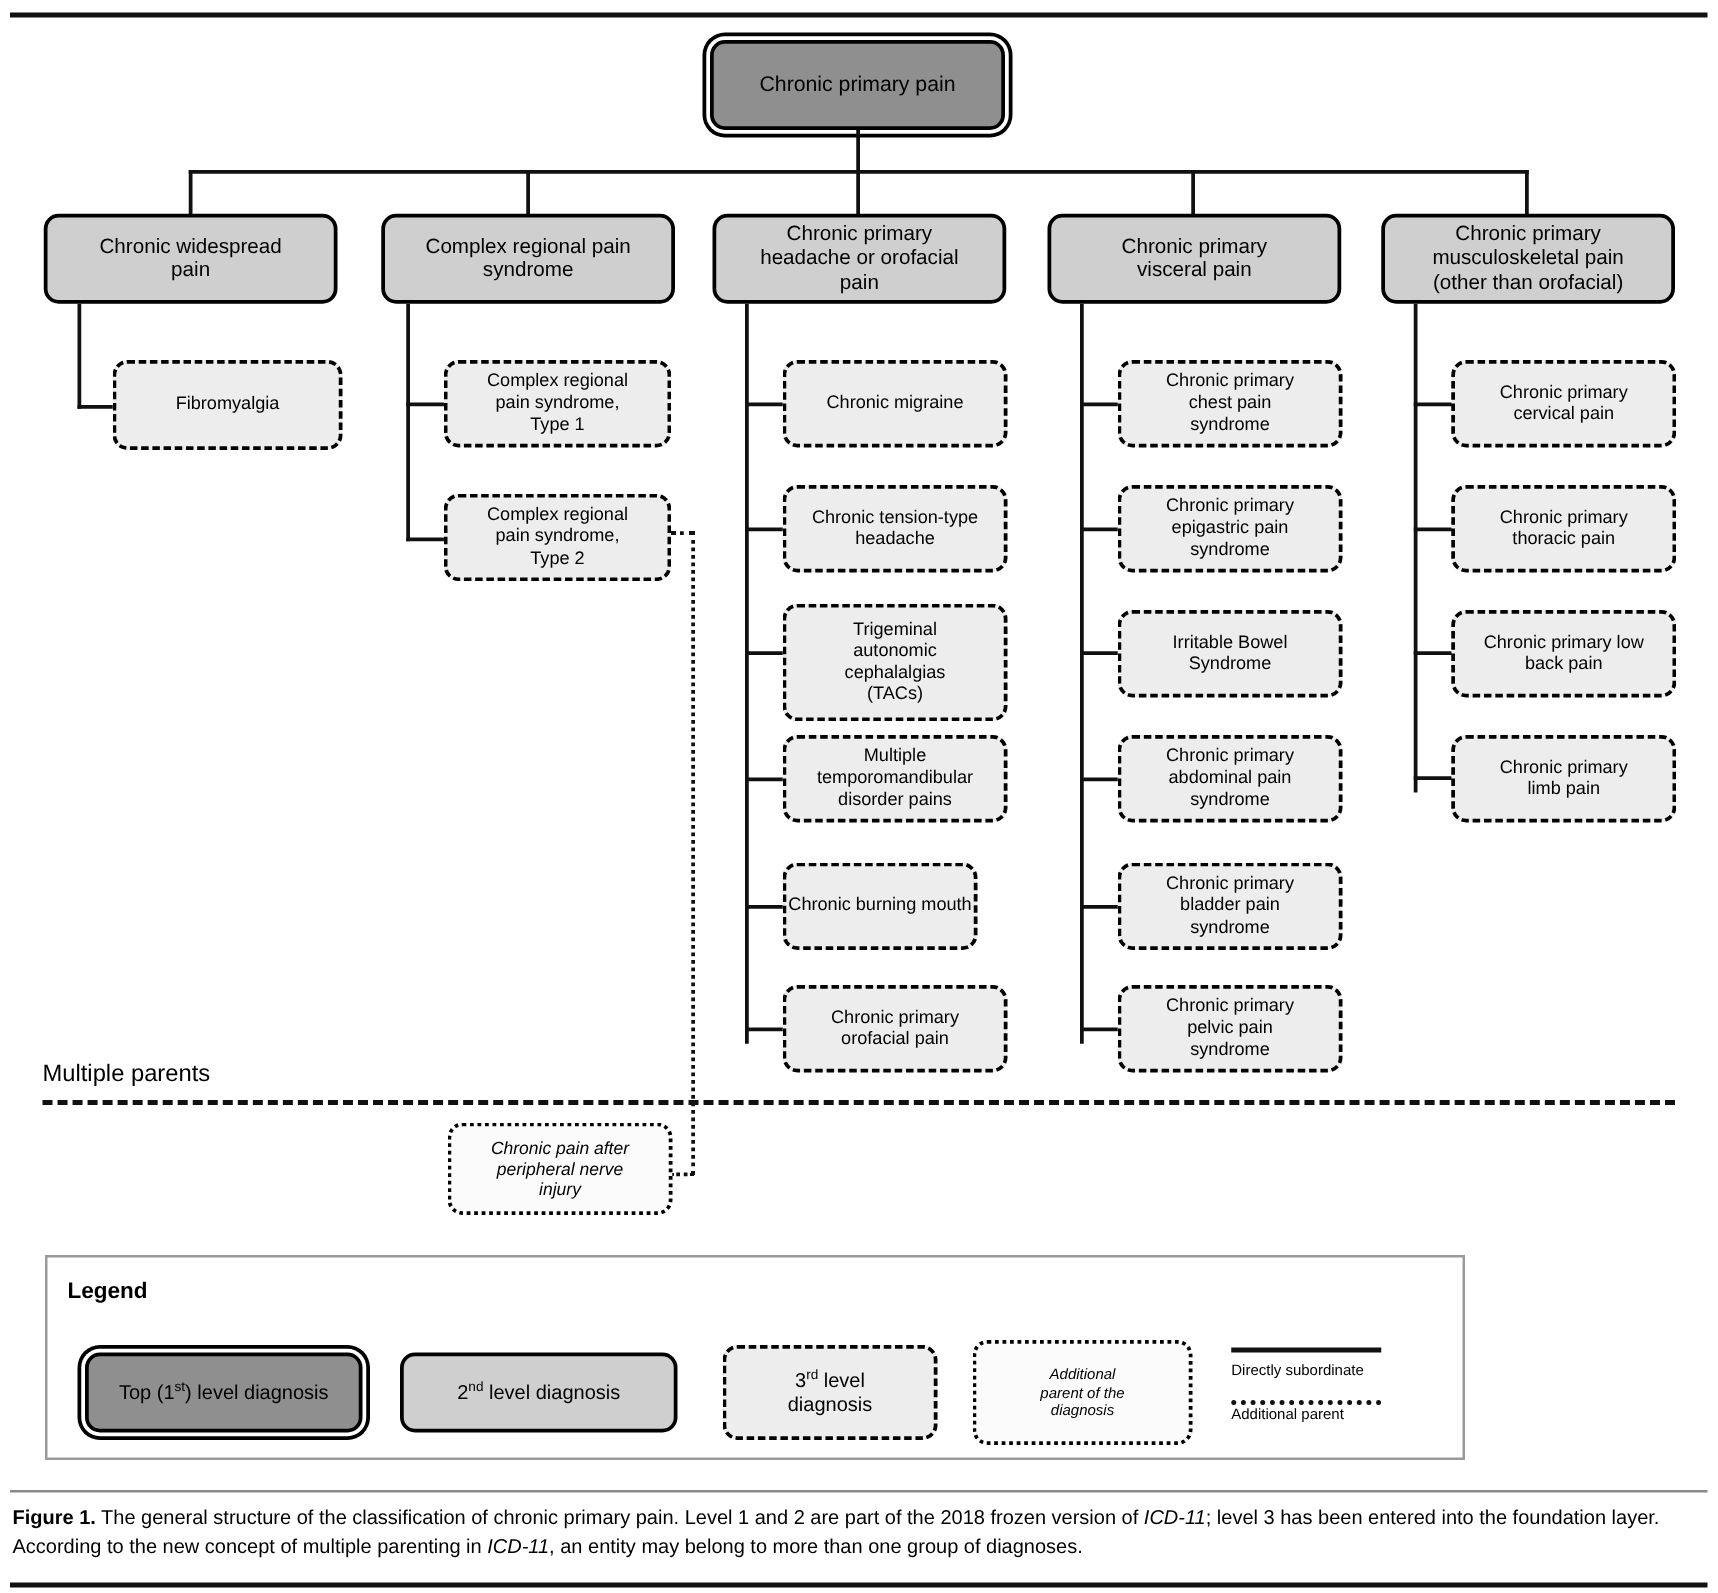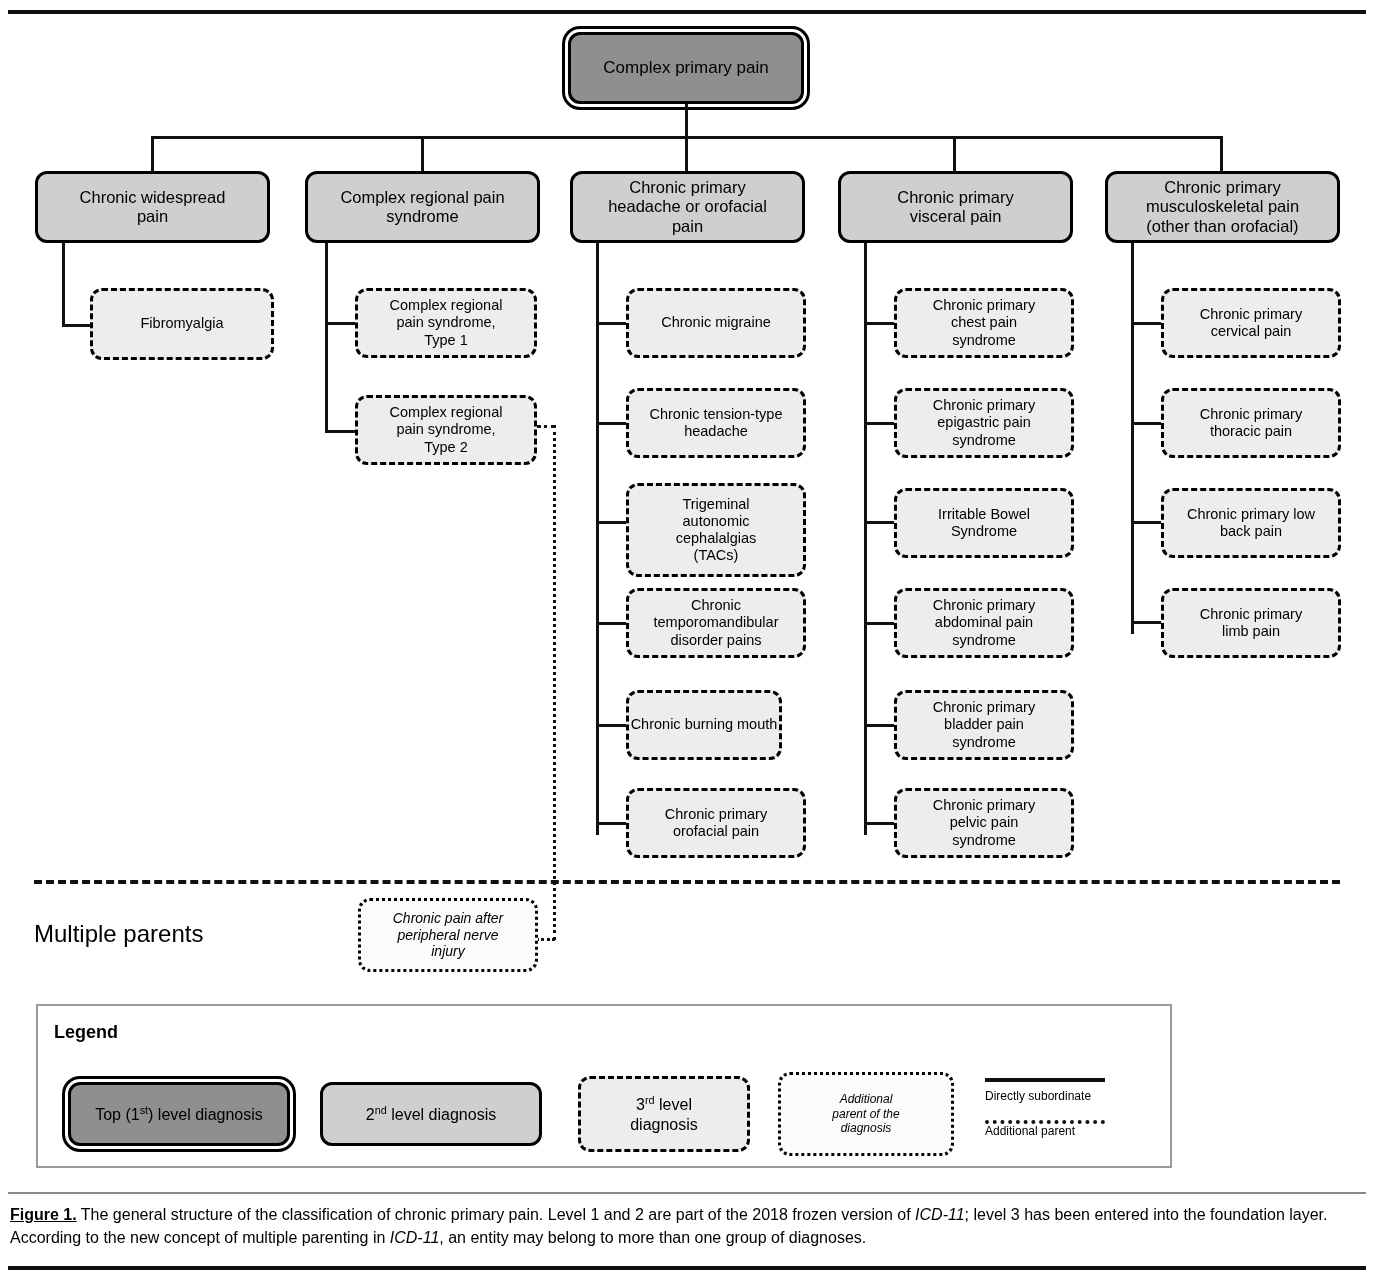--- a/index.html
+++ b/index.html
@@ -107,22 +107,22 @@
     position: absolute;
     left: 34px;
     top: 880px;
     width: 1306px;
     height: 0;
     border-top: 4px dashed #111;
   }
   .multiple-parents-label {
     position: absolute;
     left: 34px;
-    top: 920px;
-    font-size: 24px;
+    top: 849px;
+    font-size: 19px;
   }
 
   
   .legend-box {
     position: absolute;
     left: 36px;
     top: 1004px;
     width: 1136px;
     height: 164px;
     box-sizing: border-box;
@@ -165,31 +165,31 @@
 
   
   .caption {
     position: absolute;
     left: 10px;
     top: 1203px;
     width: 1352px;
     font-size: 16px;
     line-height: 1.45;
   }
-  .caption b { font-weight: bold; text-decoration: underline; }
+  .caption b { font-weight: bold; }
   .caption i { font-style: italic; }
 </style>
 </head>
 <body>
 
 <div id="figure-root">
 
   <div class="rule-top"></div>
 
-  <div class="node node-l1" style="left:568px; top:32px; width:236px; height:72px;">Complex primary pain</div>
+  <div class="node node-l1" style="left:568px; top:32px; width:236px; height:72px;">Chronic primary pain</div>
 
   <div class="ln ln-v" style="left:685px; top:104px; height:34px;"></div>
 
   <div class="ln ln-h" style="left:151px; top:136px; width:1072px;"></div>
 
   <div class="ln ln-v" style="left:151px; top:136px; height:36px;"></div>
   <div class="ln ln-v" style="left:421px; top:136px; height:36px;"></div>
   <div class="ln ln-v" style="left:685px; top:136px; height:36px;"></div>
   <div class="ln ln-v" style="left:953px; top:136px; height:36px;"></div>
   <div class="ln ln-v" style="left:1220px; top:136px; height:36px;"></div>
@@ -228,21 +228,21 @@
   <div class="ln ln-h" style="left:596px; top:622px; width:32px;"></div>
   <div class="ln ln-h" style="left:596px; top:724px; width:32px;"></div>
   <div class="ln ln-h" style="left:596px; top:822px; width:32px;"></div>
   <div class="node node-l3" style="left:626px; top:288px; width:180px; height:70px;">Chronic migraine</div>
   <div class="node node-l3" style="left:626px; top:388px; width:180px; height:70px;">Chronic tension-type
 headache</div>
   <div class="node node-l3" style="left:626px; top:483px; width:180px; height:94px;">Trigeminal
 autonomic
 cephalalgias
 (TACs)</div>
-  <div class="node node-l3" style="left:626px; top:588px; width:180px; height:70px;">Chronic
+  <div class="node node-l3" style="left:626px; top:588px; width:180px; height:70px;">Multiple
 temporomandibular
 disorder pains</div>
   <div class="node node-l3" style="left:626px; top:690px; width:156px; height:70px;">Chronic burning mouth</div>
   <div class="node node-l3" style="left:626px; top:788px; width:180px; height:70px;">Chronic primary
 orofacial pain</div>
 
   <div class="ln ln-v" style="left:864px; top:243px; height:592px;"></div>
   <div class="ln ln-h" style="left:864px; top:322px; width:32px;"></div>
   <div class="ln ln-h" style="left:864px; top:422px; width:32px;"></div>
   <div class="ln ln-h" style="left:864px; top:521px; width:32px;"></div>

